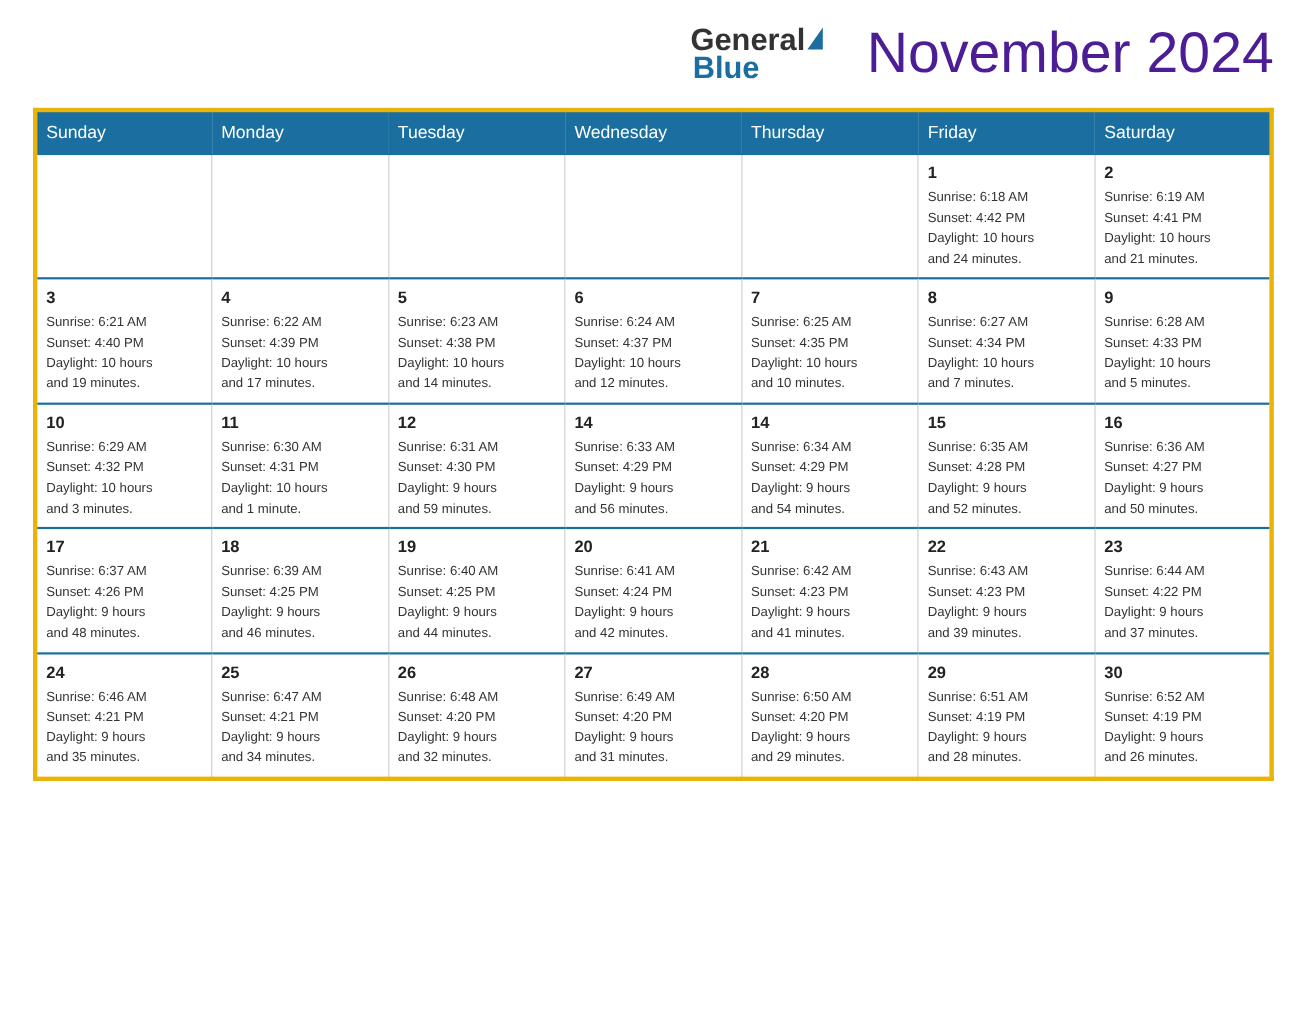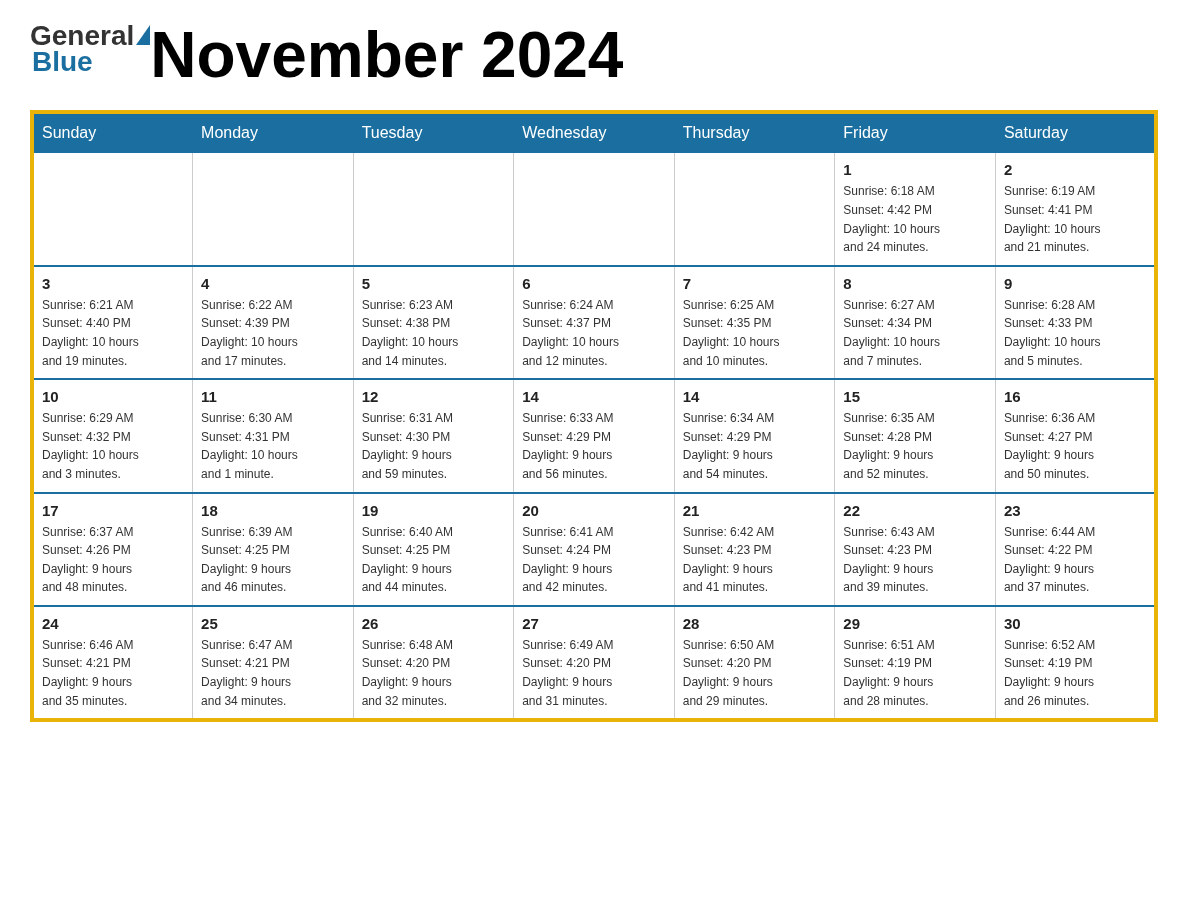--- a/index.html
+++ b/index.html
@@ -5,23 +5,24 @@
     * { box-sizing: border-box; margin: 0; padding: 0; }
     body {
       font-family: Arial, sans-serif;
       background: #fff;
       padding: 20px 30px;
       width: 1188px;
       min-height: 918px;
     }
     .header {
       display: flex;
-      justify-content: flex-start;
+      justify-content: flex-end;
       align-items: flex-start;
       margin-bottom: 20px;
+      gap: 40px;
     }
     .logo {
       display: flex;
       flex-direction: column;
       align-items: flex-start;
     }
     .logo-top {
       display: flex;
       align-items: center;
     }
@@ -42,23 +43,23 @@
       font-size: 28px;
       font-weight: bold;
       color: #1a6fa0;
       margin-top: -6px;
       margin-left: 2px;
     }
     .title-block {
       text-align: right;
     }
     .main-title {
-      font-size: 64px;
-      font-weight: bold;
-      color: #000000;
+      font-size: 52px;
+      font-weight: normal;
+      color: #4c1d95;
       line-height: 1.1;
     }
     .subtitle {
       font-size: 22px;
       color: #444;
       margin-top: 6px;
     }
     .calendar {
       width: 100%;
       border-collapse: collapse;

